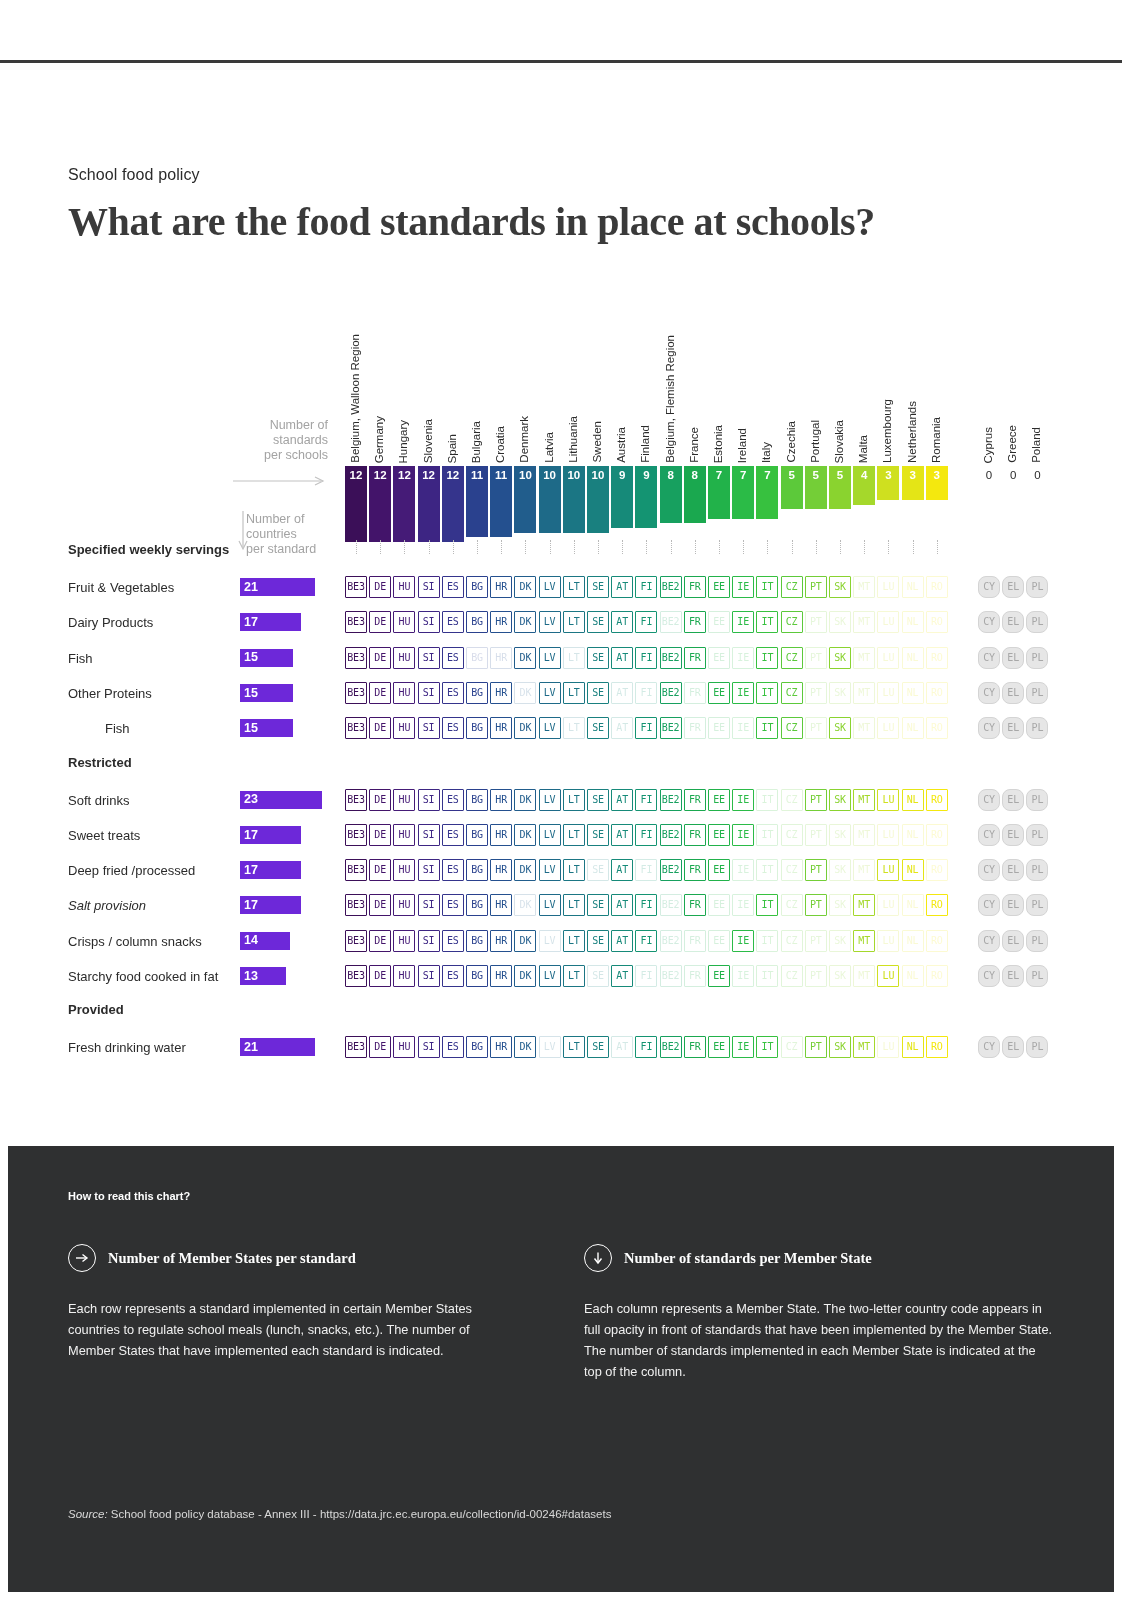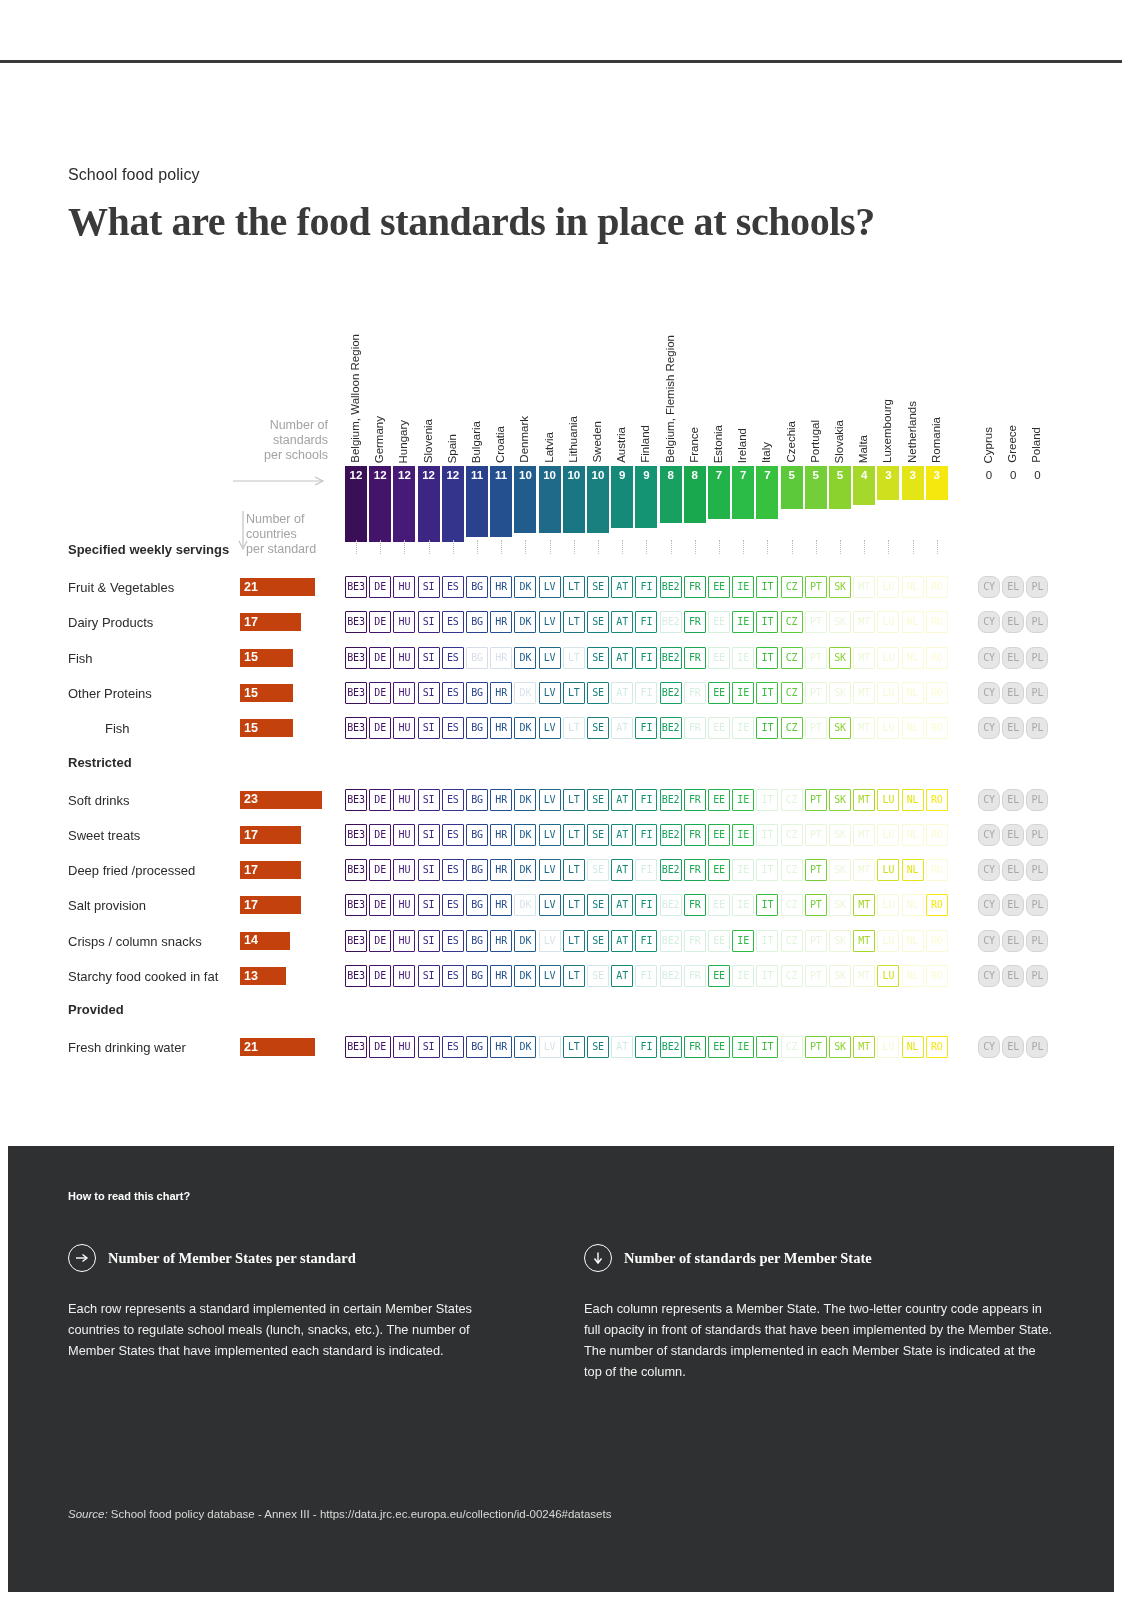--- a/index.html
+++ b/index.html
@@ -67,21 +67,21 @@
   }
   .note-cnt-arrow { position: absolute; left: 238px; top: 511px; height: 42px; width: 10px; }
 
   .grouplabel {
     position: absolute; left: 68px; font-size: 13px; font-weight: bold; color: #2b2b2b;
   }
   .rowlabel {
     position: absolute; left: 68px; font-size: 13px; color: #2b2b2b;
   }
   .cntbar {
-    position: absolute; height: 18px; background: #c2410c;
+    position: absolute; height: 18px; background: #6d28d9;
     color: #ffffff; font-size: 12.5px; font-weight: bold;
     display: flex; align-items: center; padding-left: 4px; line-height: 1;
   }
   .cell {
     position: absolute; height: 22px;
     border: 1.3px solid; border-radius: 1px;
     font-size: 10px; letter-spacing: -0.2px;
     display: flex; align-items: center; justify-content: center;
     font-family: "DejaVu Sans Mono", monospace;
     line-height: 1;
@@ -546,21 +546,21 @@
       <div class="cell off" style="left: 780.6px; width: 22px; top: 859.1px; border-color: rgb(92, 201, 58); color: rgb(92, 201, 58);">CZ</div>
       <div class="cell" style="left: 804.8px; width: 22px; top: 859.1px; border-color: rgb(116, 206, 55); color: rgb(116, 206, 55);">PT</div>
       <div class="cell off" style="left: 829px; width: 22px; top: 859.1px; border-color: rgb(138, 211, 47); color: rgb(138, 211, 47);">SK</div>
       <div class="cell off" style="left: 853.2px; width: 22px; top: 859.1px; border-color: rgb(165, 216, 43); color: rgb(165, 216, 43);">MT</div>
       <div class="cell" style="left: 877.4px; width: 22px; top: 859.1px; border-color: rgb(207, 224, 31); color: rgb(207, 224, 31);">LU</div>
       <div class="cell" style="left: 901.6px; width: 22px; top: 859.1px; border-color: rgb(228, 229, 22); color: rgb(228, 229, 22);">NL</div>
       <div class="cell off" style="left: 925.8px; width: 22px; top: 859.1px; border-color: rgb(244, 232, 14); color: rgb(244, 232, 14);">RO</div>
       <div class="cell na" style="left: 978px; width: 22px; top: 859.1px;">CY</div>
       <div class="cell na" style="left: 1002.2px; width: 22px; top: 859.1px;">EL</div>
       <div class="cell na" style="left: 1026.4px; width: 22px; top: 859.1px;">PL</div>
-      <div class="rowlabel" style="top: 898.4px;">Salt provision</div>
+      <div class="rowlabel" style="top: 898.4px; font-style: italic;">Salt provision</div>
       <div class="cntbar" style="top: 896.4px; left: 240px; width: 61px;">17</div>
       <div class="cell" style="left: 345px; width: 22px; top: 894.4px; border-color: rgb(59, 15, 88); color: rgb(59, 15, 88);">BE3</div>
       <div class="cell" style="left: 369.2px; width: 22px; top: 894.4px; border-color: rgb(67, 20, 106); color: rgb(67, 20, 106);">DE</div>
       <div class="cell" style="left: 393.4px; width: 22px; top: 894.4px; border-color: rgb(69, 27, 119); color: rgb(69, 27, 119);">HU</div>
       <div class="cell" style="left: 417.6px; width: 22px; top: 894.4px; border-color: rgb(61, 37, 131); color: rgb(61, 37, 131);">SI</div>
       <div class="cell" style="left: 441.8px; width: 22px; top: 894.4px; border-color: rgb(53, 52, 140); color: rgb(53, 52, 140);">ES</div>
       <div class="cell" style="left: 466px; width: 22px; top: 894.4px; border-color: rgb(42, 65, 142); color: rgb(42, 65, 142);">BG</div>
       <div class="cell" style="left: 490.2px; width: 22px; top: 894.4px; border-color: rgb(36, 80, 143); color: rgb(36, 80, 143);">HR</div>
       <div class="cell off" style="left: 514.4px; width: 22px; top: 894.4px; border-color: rgb(33, 93, 140); color: rgb(33, 93, 140);">DK</div>
       <div class="cell" style="left: 538.6px; width: 22px; top: 894.4px; border-color: rgb(30, 106, 136); color: rgb(30, 106, 136);">LV</div>

